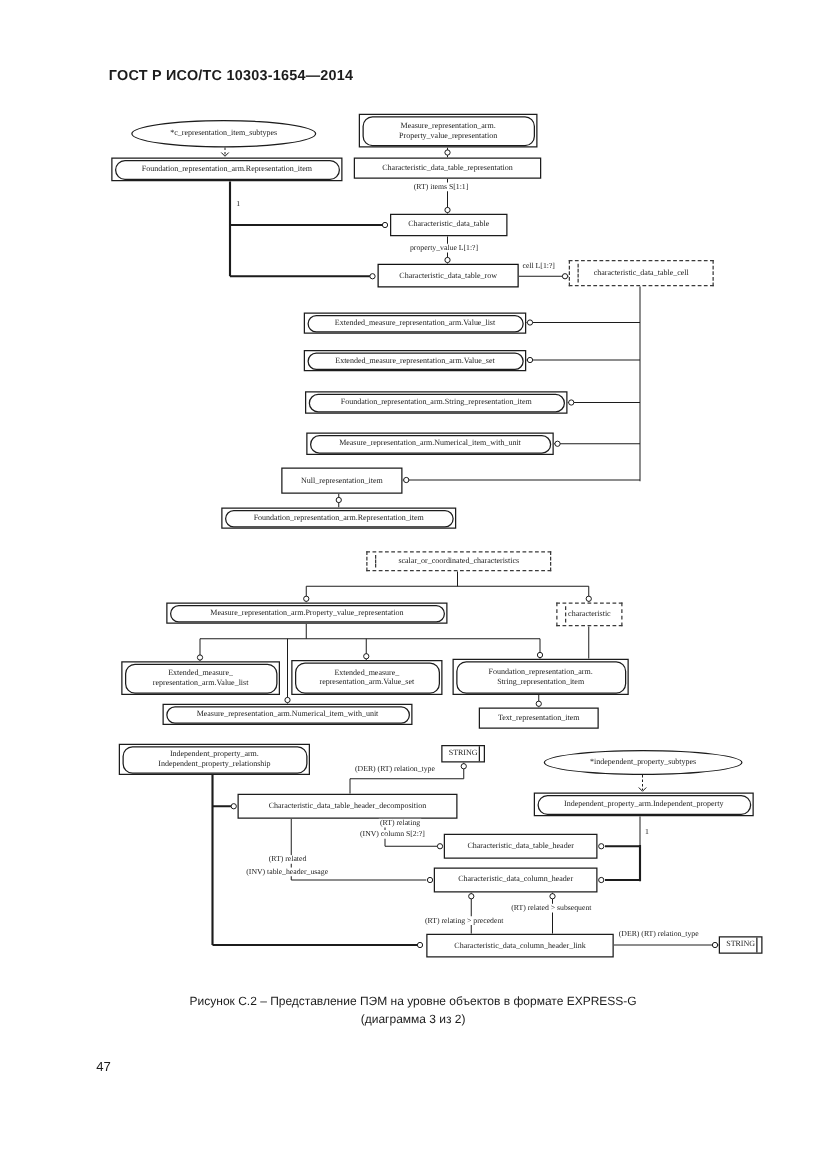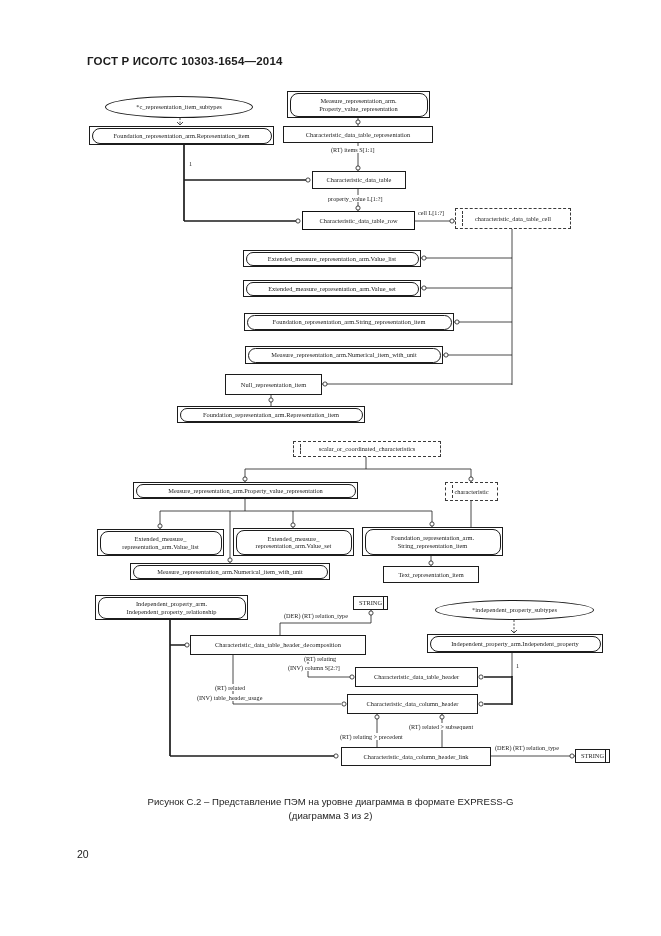--- a/index.html
+++ b/index.html
@@ -240,17 +240,17 @@
   <div class="elbl" style="left:283px;top:612px">(DER) (RT) relation_type</div>
   <div class="elbl" style="left:303px;top:655px">(RT) relating</div>
   <div class="elbl" style="left:287px;top:664px">(INV) column S[2:?]</div>
   <div class="elbl" style="left:214px;top:684px">(RT) related</div>
   <div class="elbl" style="left:196px;top:694px">(INV) table_header_usage</div>
   <div class="elbl" style="left:515px;top:662px">1</div>
   <div class="elbl" style="left:408px;top:723px">(RT) related &gt; subsequent</div>
   <div class="elbl" style="left:339px;top:733px">(RT) relating &gt; precedent</div>
   <div class="elbl" style="left:494px;top:744px">(DER) (RT) relation_type</div>
 
-  <div class="caption" style="top:796px">Рисунок С.2 – Представление ПЭМ на уровне диаграмма в формате EXPRESS-G</div>
+  <div class="caption" style="top:796px">Рисунок С.2 – Представление ПЭМ на уровне объектов в формате EXPRESS-G</div>
   <div class="caption" style="top:810px">(диаграмма 3 из 2)</div>
-  <div class="pagenum">20</div>
+  <div class="pagenum">47</div>
 
 </div>
 
 </body></html>

